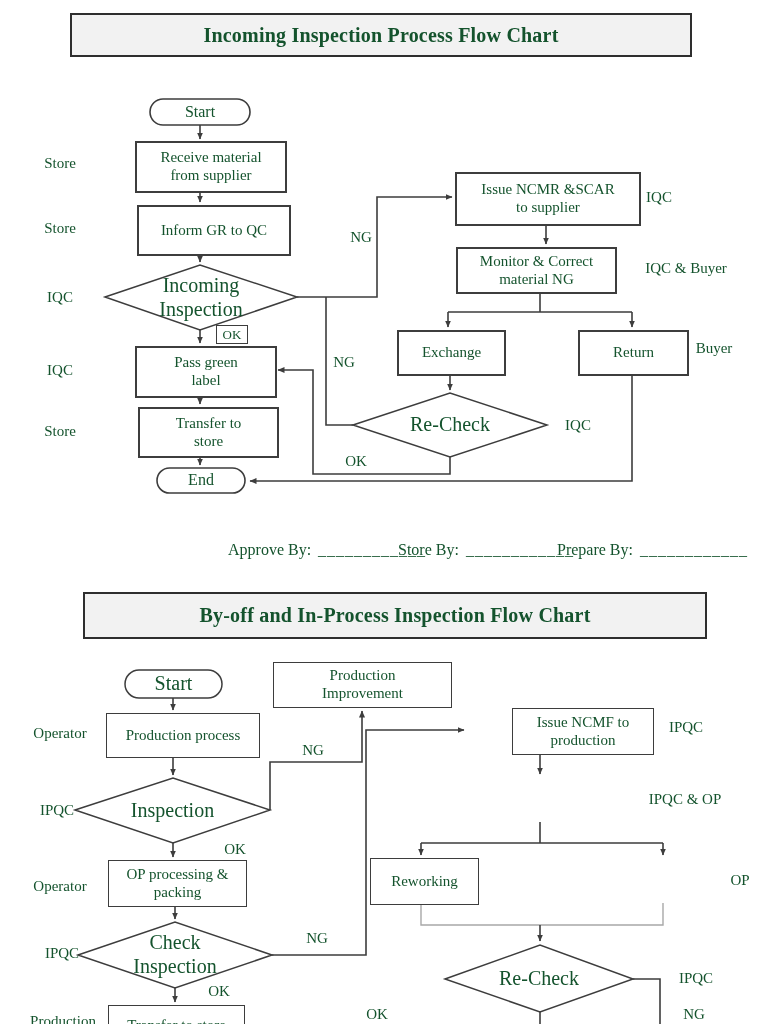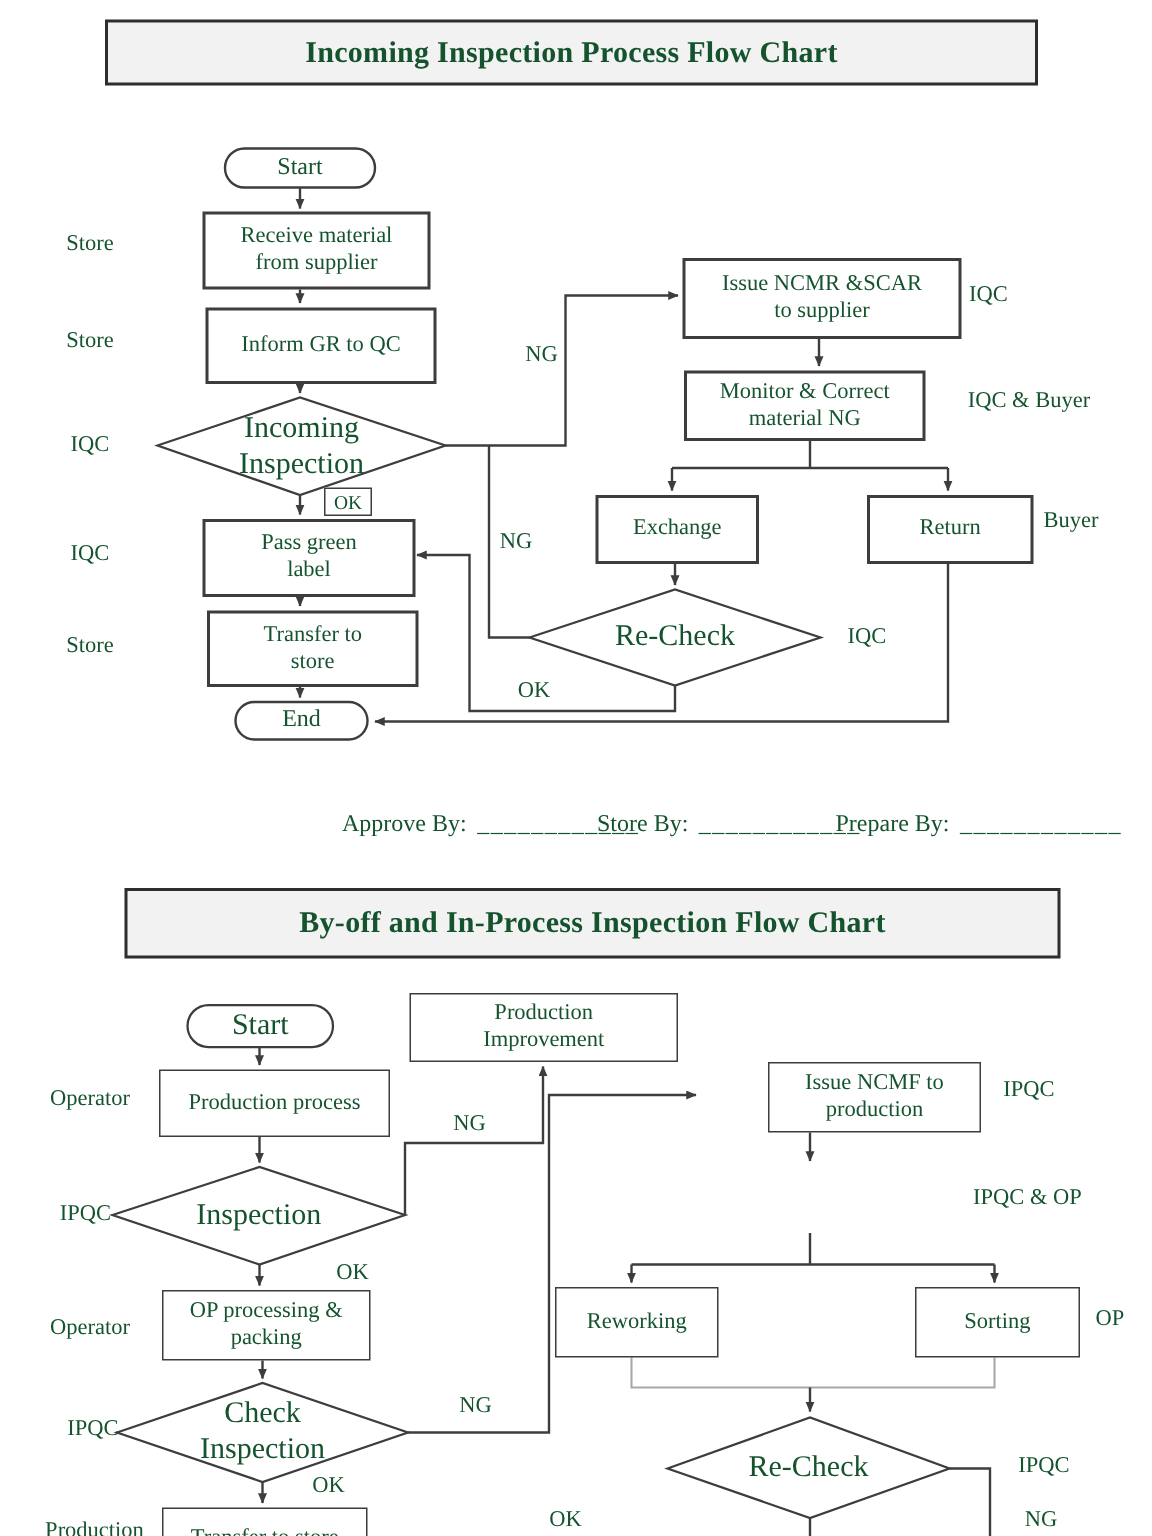--- a/index.html
+++ b/index.html
@@ -152,21 +152,20 @@
 Inspection</div>
 
   <div class="box thin" style="left:108px;top:1005px;width:135px;height:40px;">Transfer to store</div>
 
   <div class="box thin" style="left:468px;top:708px;width:140px;height:45px;margin-left:44px;">Issue NCMF to
 production</div>
 
 
   <div class="box thin" style="left:370px;top:858px;width:107px;height:45px;">Reworking</div>
 
-  <div class="box thin" style="left:610px;top:858px;width:108px;height:45px;">Sorting</div>
 
   <div class="stext" style="left:445px;top:945px;width:188px;height:67px;">Re-Check</div>
 
   <div class="role" style="left:60px;top:733px;">Operator</div>
   <div class="role" style="left:57px;top:810px;">IPQC</div>
   <div class="role" style="left:60px;top:886px;">Operator</div>
   <div class="role" style="left:62px;top:953px;">IPQC</div>
   <div class="role" style="left:63px;top:1021px;">Production</div>
   <div class="role" style="left:686px;top:727px;">IPQC</div>
   <div class="role" style="left:685px;top:799px;">IPQC &amp; OP</div>

